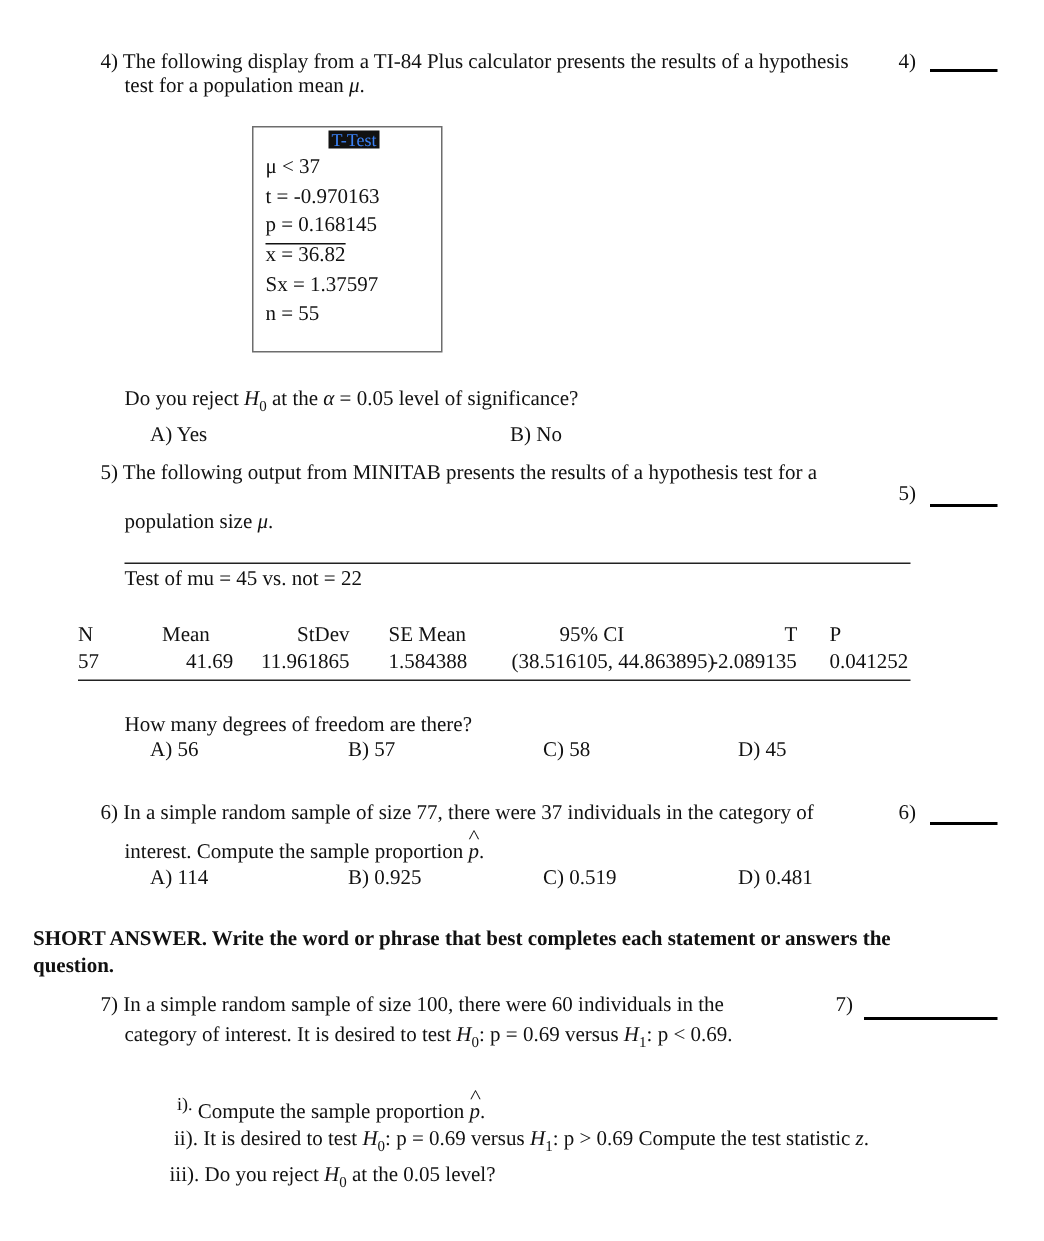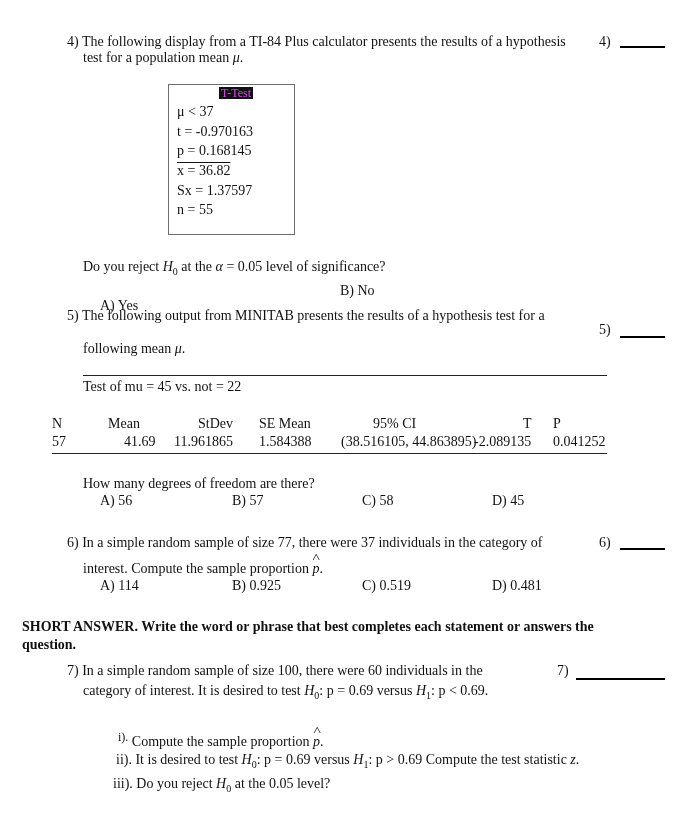--- a/index.html
+++ b/index.html
@@ -10,21 +10,21 @@
     }
     .abs { position: absolute; white-space: nowrap; line-height: 17px; }
     .it { font-style: italic; }
     .sub { font-size: 10px; position: relative; top: 4px; font-style: normal; }
     .blank { position: absolute; height: 0; border-top: 2px solid #000; }
     .calc {
       position: absolute; left: 168px; top: 84px; width: 127px; height: 151px;
       border: 1px solid #6d6d6d; box-sizing: border-box;
     }
     .calc-title {
-      position: absolute; left: 50px; top: 2px; background: #111; color: #d946ef;
+      position: absolute; left: 50px; top: 2px; background: #111; color: #3b82f6;
       font-size: 12px; line-height: 12px; padding: 0 2px;
     }
     .calc-line { position: absolute; left: 8px; font-size: 14px; line-height: 17px; white-space: nowrap; }
     .xbar { text-decoration: overline; }
     .rule { position: absolute; height: 0; border-top: 1.5px solid #222; }
     .hat { position: relative; display: inline-block; }
     .hat::before {
       content: "^"; position: absolute; left: 1px; top: -11px; font-size: 13px; font-style: normal;
       transform: scaleX(1.2);
     }
@@ -48,28 +48,28 @@
     <div class="calc-line" style="top:38px;">t = -0.970163</div>
     <div class="calc-line" style="top:57px;"><span>p = 0.168145</span></div>
     <div class="calc-line" style="top:77px;"><span class="xbar">x = 36.82</span></div>
     <div class="calc-line" style="top:97px;">Sx = 1.37597</div>
     <div class="calc-line" style="top:116px;text-align:right;">n = 55</div>
   </div>
 
   <div class="abs" style="left:83px; top:258px;">
     <span>Do you reject </span><span class="it">H</span><span class="sub">0</span><span> at the </span><span class="it">α</span><span> = 0.05 level of significance?</span>
   </div>
-  <div class="abs" style="left:100px; top:297px;text-align:center;">A) Yes</div>
+  <div class="abs" style="left:100px; top:282px;text-align:center;">A) Yes</div>
   <div class="abs" style="left:340px; top:282px;">B) No</div>
 </div>
 
 <div>
   <div class="abs" style="left:67px; top:307px;text-align:right;">5) The following output from MINITAB presents the results of a hypothesis test for a</div>
   <div class="abs" style="left:83px; top:340px;">
-    <span>following mean </span><span class="it">μ</span><span>.</span>
+    <span>population size </span><span class="it">μ</span><span>.</span>
   </div>
   <div class="abs" style="left:599px; top:321px;">5)</div>
   <div class="blank" style="left:620px; top:336px; width:45px;"></div>
 
   <div class="rule" style="left:83px; top:375px; width:524px;"></div>
   <div class="abs" style="left:83px; top:378px;">Test of mu = 45 vs. not = 22</div>
 
   <div>
     <div class="col" style="left:52px; top:415px;">N</div>
     <div class="col" style="left:108px; top:415px;">Mean</div>

